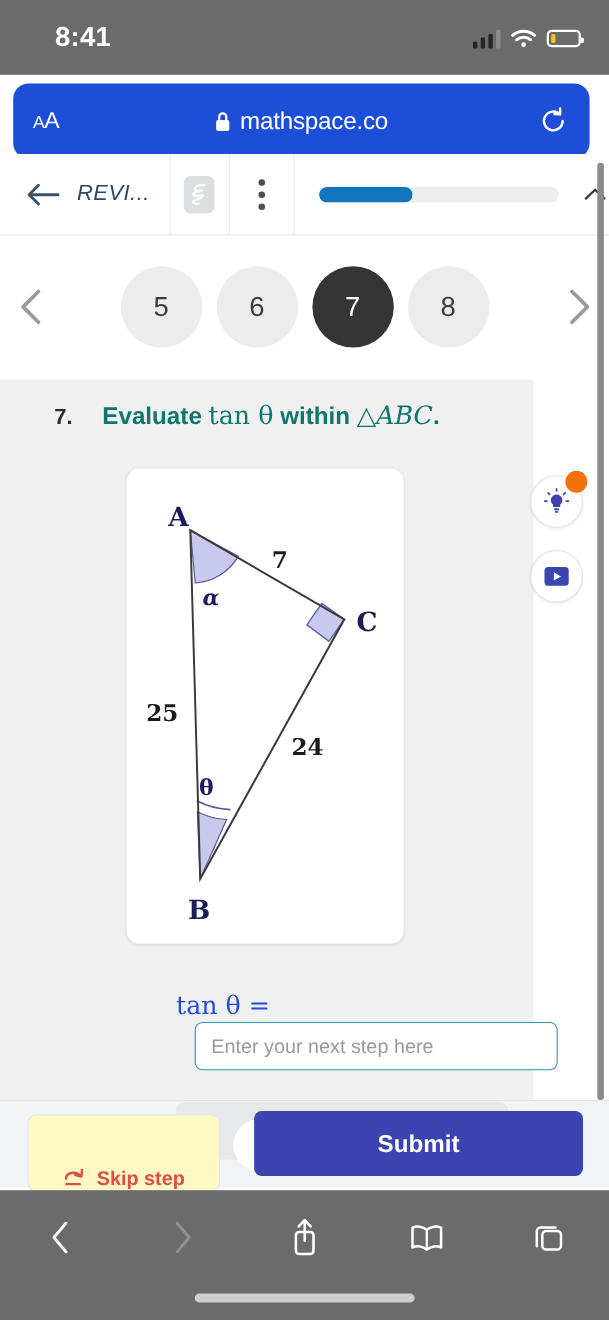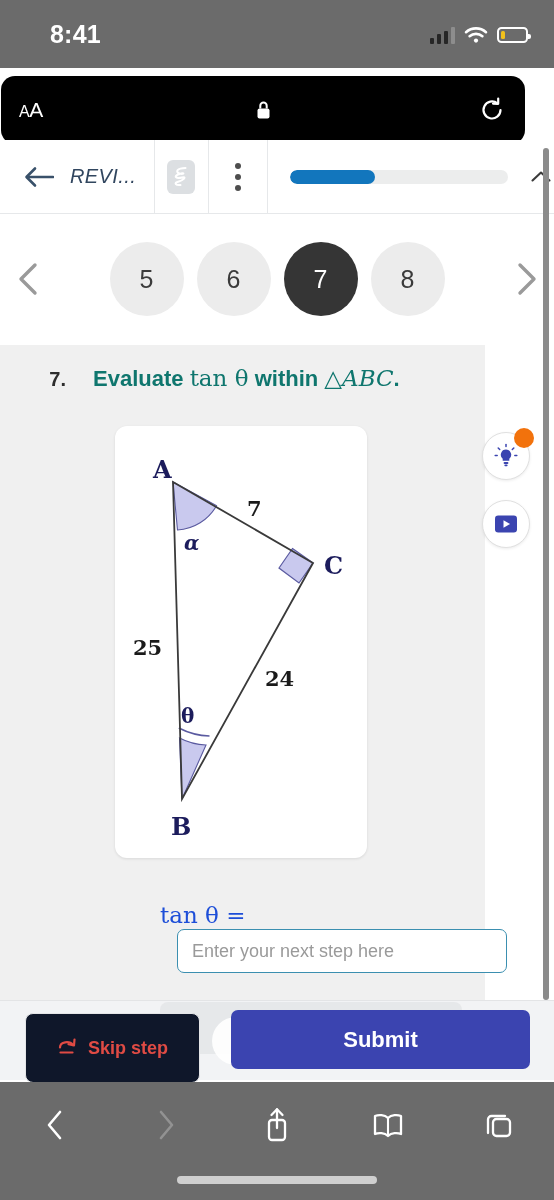--- a/index.html
+++ b/index.html
@@ -44,23 +44,23 @@
   }
   .battery::after {
     content: ""; position: absolute; right: -4.5px; top: 4.5px;
     width: 2.5px; height: 5px; background: #ffffff;
     border-radius: 0 2px 2px 0;
   }
   .battery span { display: block; height: 100%; background: #f2c11b; border-radius: 1.5px; }
 
   
   #url-bar {
-    position: absolute; left: 1px; top: 76px;
+    position: absolute; left: 12px; top: 76px;
     width: 524px; height: 68px;
-    background: #000000; border-radius: 14px;
+    background: #1d4ed8; border-radius: 14px;
   }
   #url-aa {
     position: absolute; left: 18px; top: 50%; transform: translateY(-50%);
     color: #ffffff; font-size: 21px; letter-spacing: -0.5px;
   }
   #url-aa .small { font-size: 16px; }
   #url-center {
     position: absolute; left: 0; right: 0; top: 50%;
     transform: translateY(-50%);
     display: flex; align-items: center; justify-content: center; gap: 8px;
@@ -206,22 +206,22 @@
     width: 302px; height: 52px; background: #e4e5e7; border-radius: 8px;
     opacity: 0.85;
   }
   #mathpad-icon {
     position: absolute; left: 168px; top: 14px;
     width: 38px; height: 36px; opacity: 0.55;
   }
   #skip-step {
     position: absolute; left: 25px; top: 12px;
     width: 175px; height: 70px;
-    background: #0f172a; border: 1px solid #e4e5e7; border-radius: 8px;
-    display: flex; align-items: center; justify-content: center; gap: 9px;
+    background: #fef9c3; border: 1px solid #e4e5e7; border-radius: 8px;
+    display: flex; align-items: flex-end; justify-content: center; gap: 9px;
   }
   #skip-label { color: #e04b44; font-size: 18px; font-weight: 600; }
   #submit-btn {
     position: absolute; left: 231px; top: 9px;
     width: 299px; height: 59px;
     background: #3b44b0; border-radius: 7px;
     display: flex; align-items: center; justify-content: center;
     color: #ffffff; font-size: 22px; font-weight: 700;
   }
   #ghost-circle {
@@ -273,20 +273,21 @@
 
   <div id="url-bar">
     <div id="url-aa">
       <span class="small">A</span><span>A</span>
     </div>
     <div id="url-center">
       <svg width="15" height="19" viewBox="0 0 15 19">
         <rect x="1.5" y="8" width="12" height="10" rx="2" fill="#ffffff"></rect>
         <path d="M4.3 8 V5.2 a3.2 3.2 0 0 1 6.4 0 V8" fill="none" stroke="#ffffff" stroke-width="2"></path>
       </svg>
+      <span id="url-host">mathspace.co</span>
     </div>
     <svg id="url-reload" viewBox="0 0 26 26">
       <path d="M21.5 13 a8.5 8.5 0 1 1 -3.1 -6.6" fill="none" stroke="#ffffff" stroke-width="2.2" stroke-linecap="round"></path>
       <path d="M19.2 1.6 L19.2 6.8 L14 6.6" fill="none" stroke="#ffffff" stroke-width="2.2" stroke-linecap="round" stroke-linejoin="round"></path>
     </svg>
   </div>
 
   <div id="app-header">
     <div id="hdr-back">
       <svg width="30" height="24" viewBox="0 0 30 24">

